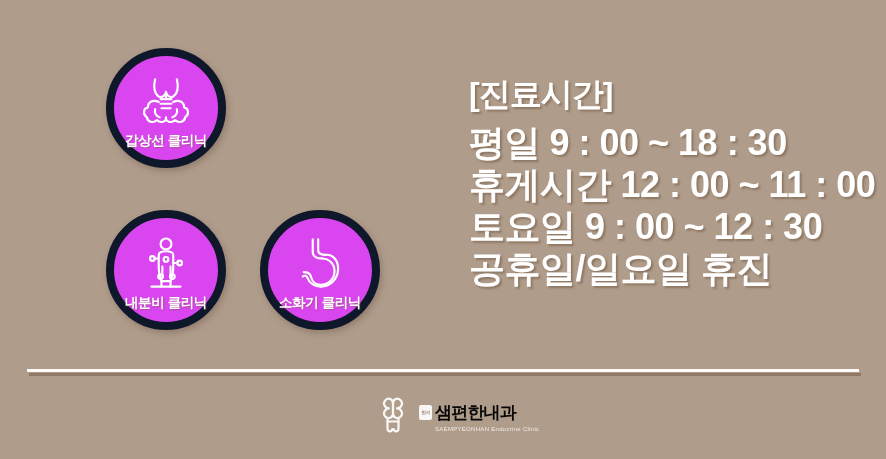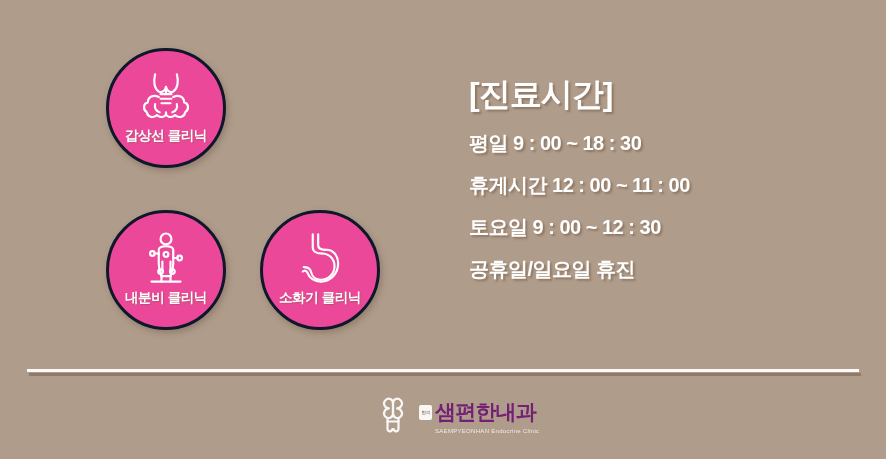--- a/index.html
+++ b/index.html
@@ -26,22 +26,22 @@
     left: 106px;
     top: 48px;
     width: 274px;
     height: 282px;
   }
   .clinic-circle {
     position: absolute;
     width: 120px;
     height: 120px;
     border-radius: 50%;
-    background: #ec4899;
-    border: 3px solid #0f172a;
+    background: #d946ef;
+    border: 8px solid #0f172a;
     box-shadow: 2px 3px 6px rgba(90, 70, 55, 0.35);
     box-sizing: border-box;
     display: flex;
     flex-direction: column;
     align-items: center;
     justify-content: flex-start;
   }
   .clinic-circle.c0 { left: 0px;   top: 0px; }
   .clinic-circle.c1 { left: 154px; top: 0px; }
   .clinic-circle.c2 { left: 0px;   top: 162px; }
@@ -76,21 +76,21 @@
     color: #ffffff;
     font-size: 32px;
     font-weight: bold;
     letter-spacing: -1px;
     line-height: 1.15;
     margin: 0 0 9px 0;
     text-shadow: 2px 2px 2px rgba(110, 85, 62, 0.5);
   }
   .hours-line {
     color: #ffffff;
-    font-size: 20px;
+    font-size: 36px;
     font-weight: bold;
     letter-spacing: -0.5px;
     line-height: 42px;
     white-space: nowrap;
     text-shadow: 2px 2px 2px rgba(110, 85, 62, 0.5);
   }
 
   
   .divider {
     position: absolute;
@@ -143,22 +143,22 @@
     justify-content: center;
     line-height: 1;
   }
   .logo-badge span {
     font-size: 5px;
     color: #a08a78;
     font-weight: bold;
     transform: scale(0.9);
   }
   .logo-name {
-    color: #701a75;
-    font-size: 21px;
+    color: #000000;
+    font-size: 17px;
     font-weight: bold;
     letter-spacing: -0.8px;
     white-space: nowrap;
     opacity: 0.95;
   }
   .logo-sub {
     color: #ffffff;
     font-size: 6px;
     letter-spacing: 0.3px;
     white-space: nowrap;

